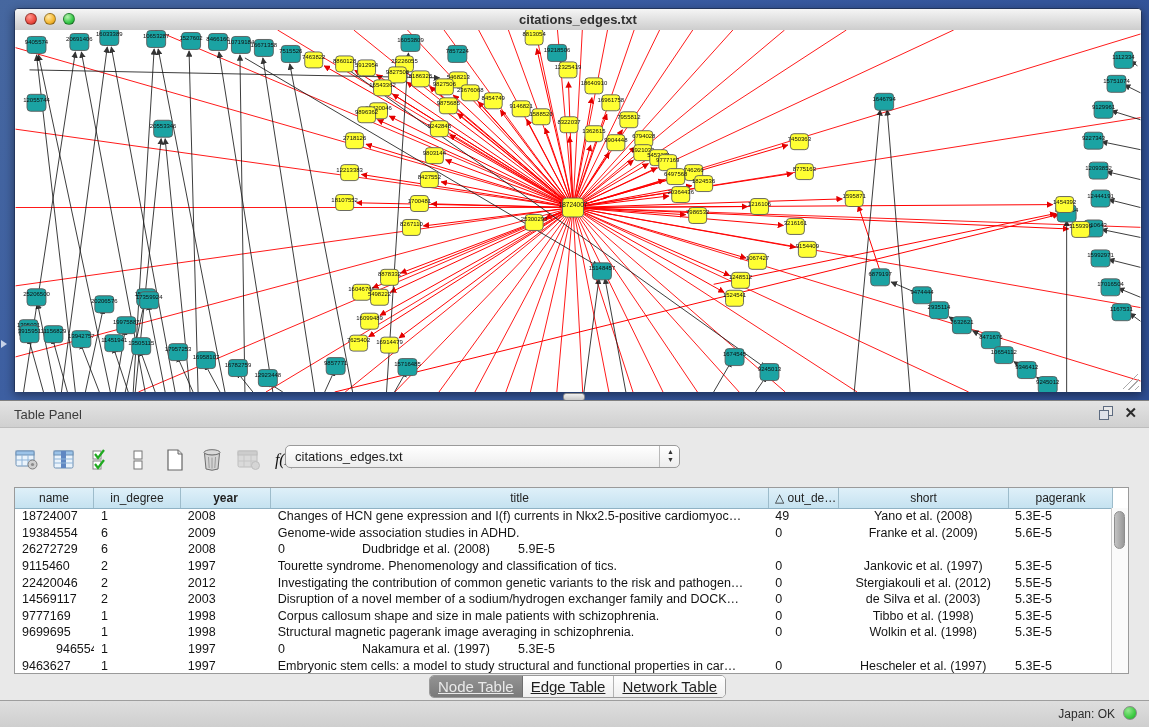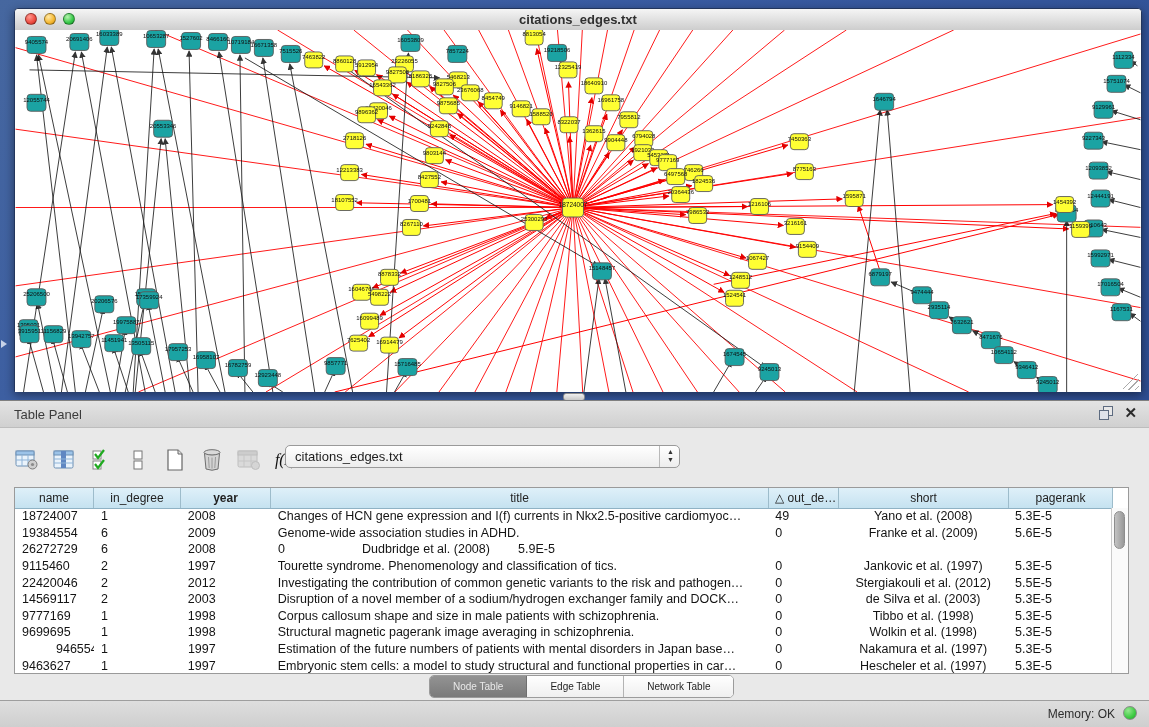--- a/index.html
+++ b/index.html
@@ -65,22 +65,22 @@
   .trow{height:16.6px;display:flex;font-size:12.5px;color:#141414;white-space:nowrap;}
   .tcell{box-sizing:border-box;overflow:hidden;white-space:nowrap;display:flex;align-items:center;}
   .tcell.left{justify-content:flex-start;padding-left:7px;}
   .tcell.center{justify-content:center;}
   .vscroll{position:absolute;right:0;top:20px;bottom:0;width:16px;background:#fafafa;border-left:1px solid #c9c9c9;}
   .vthumb{position:absolute;left:2px;top:3px;width:11px;height:38px;border-radius:6px;
     background:linear-gradient(90deg,#c3c3c3,#989898);border:1px solid #8d8d8d;box-sizing:border-box;}
   
   .tabs{position:absolute;left:429px;top:274px;height:21px;display:flex;
     border:1px solid #9b9b9b;border-radius:5px;overflow:hidden;background:#fff;}
-  .tab{padding:0 23px;font-size:10px;display:flex;align-items:center;color:#1e1e1e;
-    background:linear-gradient(#ffffff,#efefef);border-right:1px solid #b3b3b3;}
+  .tab{padding:0 8px;font-size:15px;display:flex;align-items:center;color:#1e1e1e;
+    background:linear-gradient(#ffffff,#efefef);border-right:1px solid #b3b3b3;text-decoration:underline;}
   .tab:last-child{border-right:none;}
   .tab.sel{background:linear-gradient(#939393,#7a7a7a);color:#e9e9e9;border-right:1px solid #6f6f6f;}
   
   .statusbar{position:absolute;left:0;top:700px;width:1149px;height:27px;
     background:linear-gradient(#dedede,#cecece);border-top:1px solid #9e9e9e;}
   .mem{position:absolute;right:34px;top:6px;font-size:12px;color:#2d2d2d;}
   .memdot{position:absolute;right:12px;top:5px;width:14px;height:14px;border-radius:50%;
     background:radial-gradient(circle at 35% 30%,#95e88f,#3ecb43 60%,#23a02c);border:1px solid #8a8a8a;box-sizing:border-box;}
 </style>
 </head>
@@ -668,21 +668,20 @@
           <div class="tcell left" style="width: 90px;">1998</div>
           <div class="tcell left" style="width: 498px;">Structural magnetic pagerank image averaging in schizophrenia.</div>
           <div class="tcell left" style="width: 70px;">0</div>
           <div class="tcell center" style="width: 170px;">Wolkin et al. (1998)</div>
           <div class="tcell left" style="width: 104px;">5.3E-5</div>
         </div>
         <div class="trow">
           <div class="tcell left" style="width: 79px; padding-left: 41px;">9465546</div>
           <div class="tcell left" style="width: 87px;">1</div>
           <div class="tcell left" style="width: 90px;">1997</div>
-          <div class="tcell left" style="width: 498px;">Estimation of the future numbers of patients with mental disorders in Japan base…</div>
           <div class="tcell left" style="width: 70px;">0</div>
           <div class="tcell center" style="width: 170px;">Nakamura et al. (1997)</div>
           <div class="tcell left" style="width: 104px;">5.3E-5</div>
         </div>
         <div class="trow">
           <div class="tcell left" style="width: 79px;">9463627</div>
           <div class="tcell left" style="width: 87px;">1</div>
           <div class="tcell left" style="width: 90px;">1997</div>
           <div class="tcell left" style="width: 498px;">Embryonic stem cells: a model to study structural and functional properties in car…</div>
           <div class="tcell left" style="width: 70px;">0</div>
@@ -696,15 +695,15 @@
   </div>
 
   <div class="tabs" id="table-tabs">
       <div class="tab sel">Node Table</div>
       <div class="tab">Edge Table</div>
       <div class="tab">Network Table</div>
     </div>
 </div>
 
 <div class="statusbar">
-  <span class="mem">Memory: OK</span>
+  <span class="mem">Japan: OK</span>
   <span class="memdot"></span>
 </div>
 
 </body></html>

